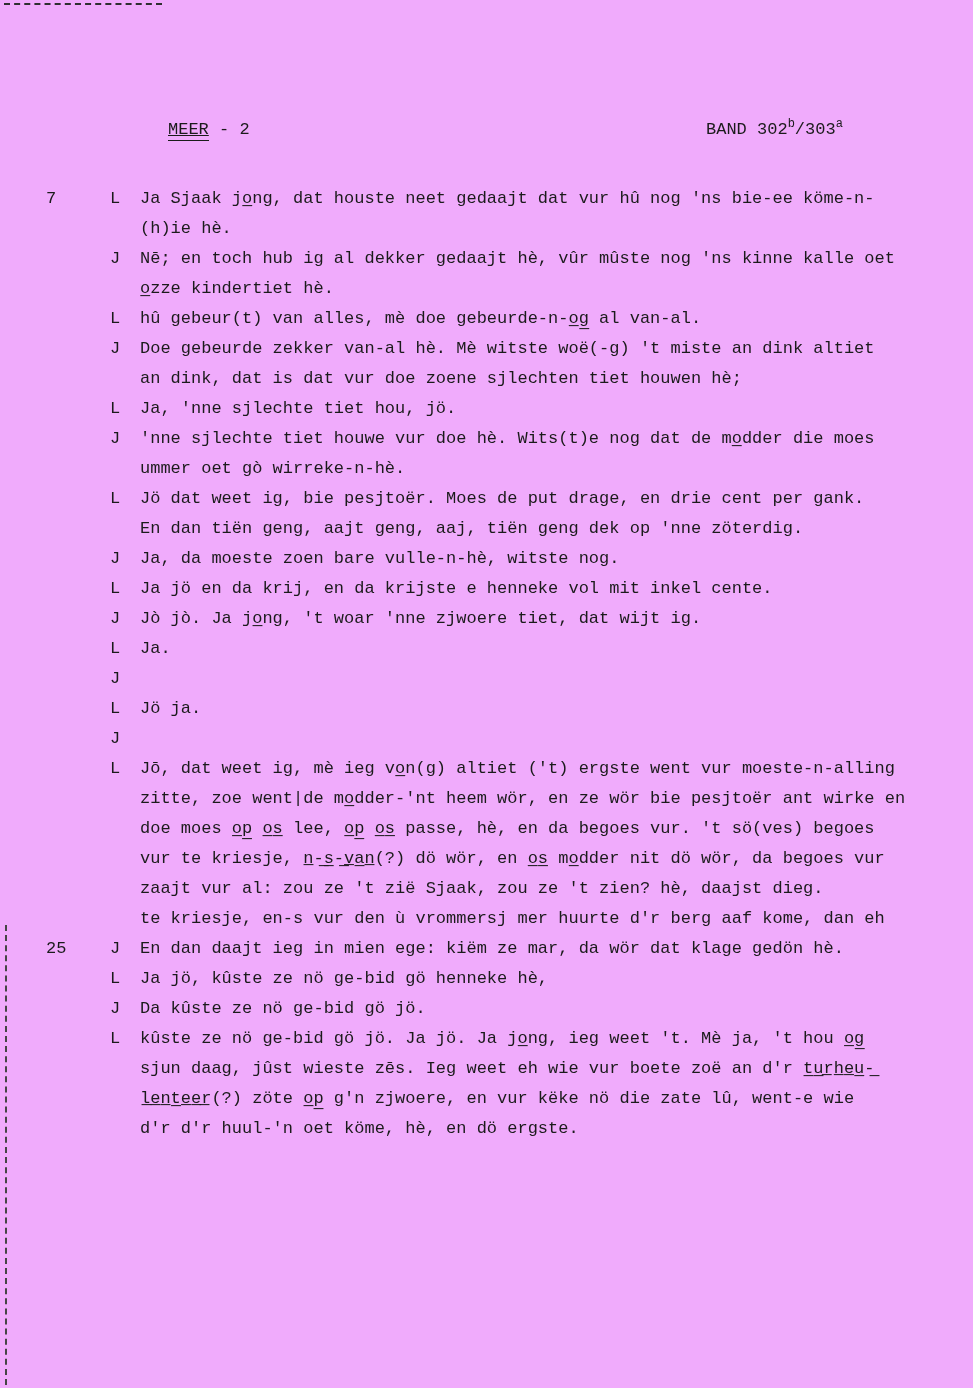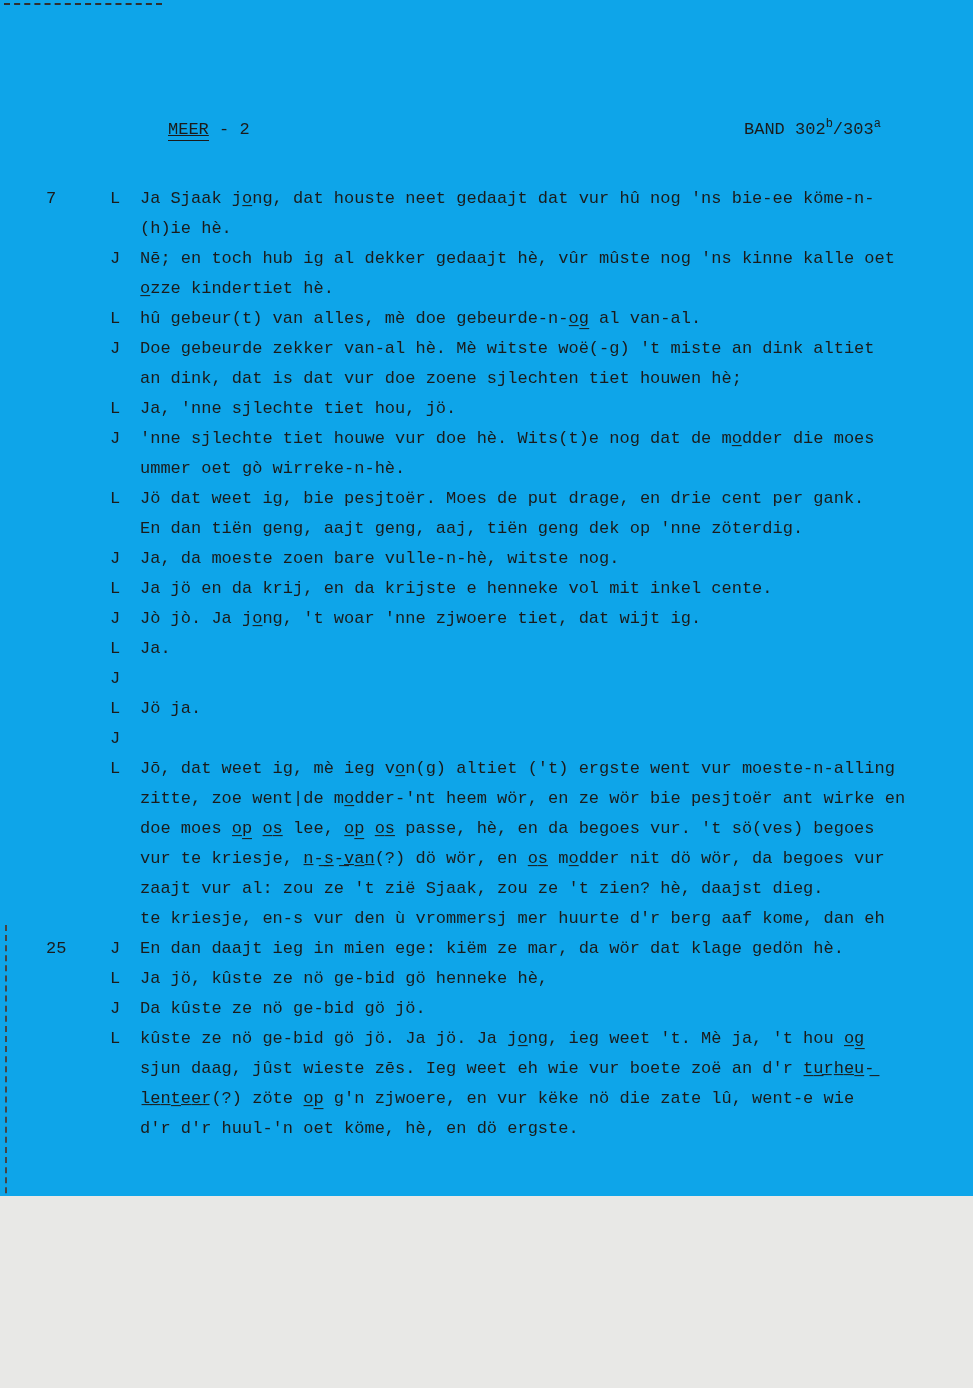--- a/index.html
+++ b/index.html
@@ -3,23 +3,23 @@
 <meta charset="utf-8">
 <style>
   html, body {
     margin: 0;
     padding: 0;
     background: #e8e8e6;
   }
   .page {
     position: relative;
     width: 973px;
-    height: 1196px;
+    height: 1388px;
     margin: 0 auto;
-    background: #0ea5e9;
+    background: #f0abfc;
     font-family: "Liberation Mono", "DejaVu Sans Mono", monospace;
     color: #1b1b1b;
     overflow: hidden;
   }
   
   .artifact-top {
     position: absolute;
     top: 3px;
     left: 4px;
     width: 158px;
@@ -47,21 +47,21 @@
     white-space: pre;
   }
   .meer {
     display: inline-block;
     text-decoration: underline;
     border-bottom: 1px solid #1b1b1b;
     padding-bottom: 1px;
   }
   .header-right {
     position: absolute;
-    left: 744px;
+    left: 706px;
     top: 0;
     white-space: pre;
   }
   .header-right sup {
     font-size: 12px;
     vertical-align: 7px;
     line-height: 0;
   }
   
   .dialogue {

